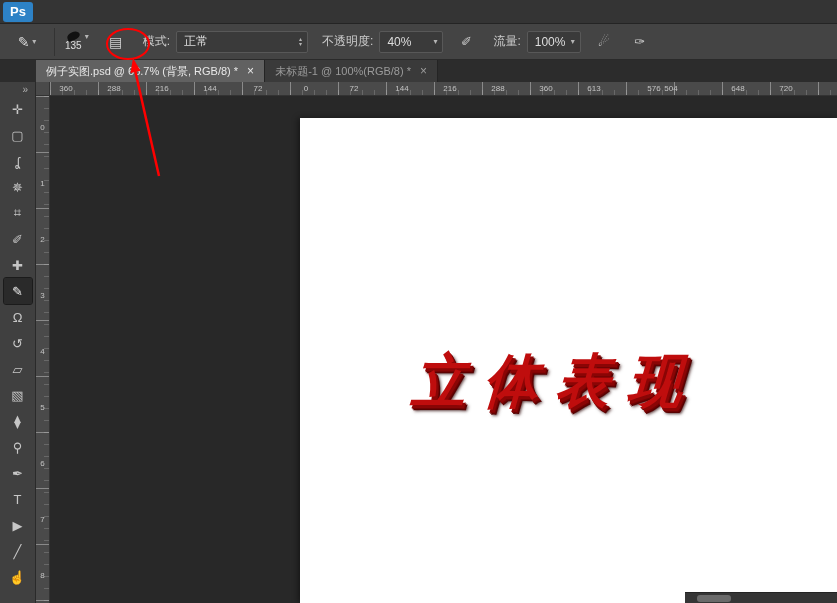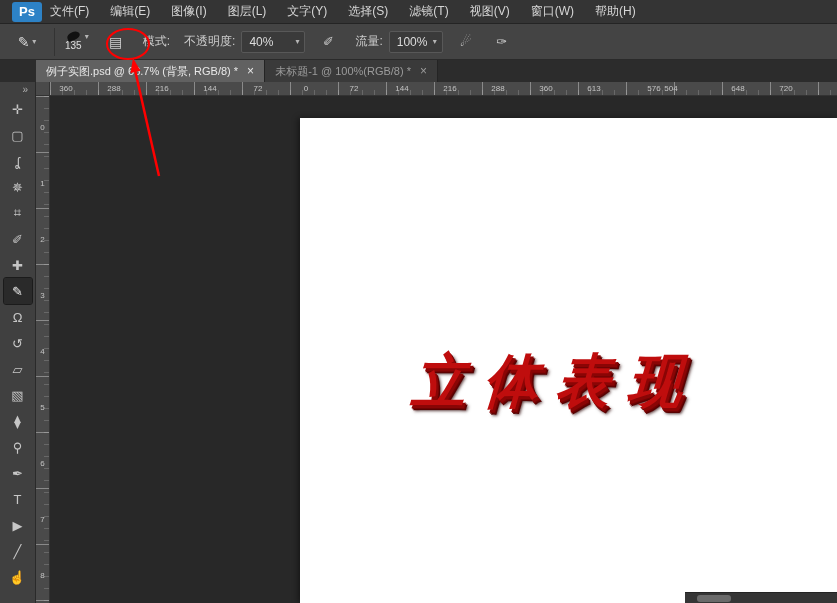--- a/index.html
+++ b/index.html
@@ -1,21 +1,21 @@
 <!DOCTYPE html>
 <html><head>
 <meta charset="utf-8">
 <style>
   * { margin:0; padding:0; box-sizing:border-box; }
   body { background:#1a1a1a; font-family:"Liberation Sans", sans-serif; }
   .app { position:relative; width:837px; height:603px; background:#282828; overflow:hidden; user-select:none; }
 
   
   .menubar { position:absolute; left:0; top:0; width:837px; height:24px; background:#343434; border-bottom:1px solid #242424; display:flex; align-items:center; }
-  .ps-logo { width:30px; height:20px; margin:0 8px 0 12px; background:#2d82c6; border-radius:3px; color:#fff; font-weight:bold; font-size:13px; display:flex; align-items:center; justify-content:center; }
+  .ps-logo { width:30px; height:20px; margin:0 8px 0 3px; background:#2d82c6; border-radius:3px; color:#fff; font-weight:bold; font-size:13px; display:flex; align-items:center; justify-content:center; }
   .menu-items { display:flex; gap:21px; font-size:12px; color:#d6d6d6; }
   .menu-item { white-space:nowrap; cursor:default; }
 
   
   .optionsbar { position:absolute; left:0; top:24px; width:837px; height:36px; background:#444444; border-bottom:1px solid #2a2a2a; display:flex; align-items:center; padding-left:6px; }
   .tool-preset { display:flex; align-items:center; width:42px; height:26px; justify-content:center; color:#ddd; font-size:14px; }
   .dd { font-size:8px; color:#b5b5b5; margin-left:3px; }
   .sep { width:1px; height:28px; background:#565656; margin:0 6px; border-right:1px solid #333; }
   .brush-picker { display:flex; padding:1px 4px; }
   .bp-col { display:flex; flex-direction:column; align-items:center; }
@@ -76,51 +76,46 @@
   
   .annotation { position:absolute; left:0; top:0; width:837px; height:603px; pointer-events:none; z-index:50; }
 </style>
 </head>
 <body>
 
 <div class="app">
 
   <div class="menubar">
     <div class="ps-logo">Ps</div>
-    <div class="menu-items" id="menu-items">
-        <div class="menu-item">文件(F)</div>
-        <div class="menu-item">编辑(E)</div>
-        <div class="menu-item">图像(I)</div>
-        <div class="menu-item">图层(L)</div>
-        <div class="menu-item">文字(Y)</div>
-        <div class="menu-item">选择(S)</div>
-        <div class="menu-item">滤镜(T)</div>
-        <div class="menu-item">视图(V)</div>
-        <div class="menu-item">窗口(W)</div>
-        <div class="menu-item">帮助(H)</div>
-      </div>
   </div>
 
   <div class="optionsbar">
     <div class="tool-preset">
       <span>✎</span>
       <span class="dd">▾</span>
     </div>
     <div class="sep"></div>
     <div class="brush-picker">
       <div class="bp-col">
         <span class="tip"></span>
         <span class="bp-size">135</span>
       </div>
       <span class="dd">▾</span>
     </div>
     <div class="panel-toggle">
       <span>▤</span>
     </div>
     <span class="opt-label">模式:</span>
+    <div class="dropdown mode">
+      <span>正常</span>
+      <span class="spin">
+          <i>▴</i>
+          <i>▾</i>
+        </span>
+    </div>
     <span class="opt-label">不透明度:</span>
     <div class="dropdown opacity">
       <span>40%</span>
       <span class="dd">▾</span>
     </div>
     <div class="icon-btn">
       <span>✐</span>
     </div>
     <span class="opt-label">流量:</span>
     <div class="dropdown flow">

